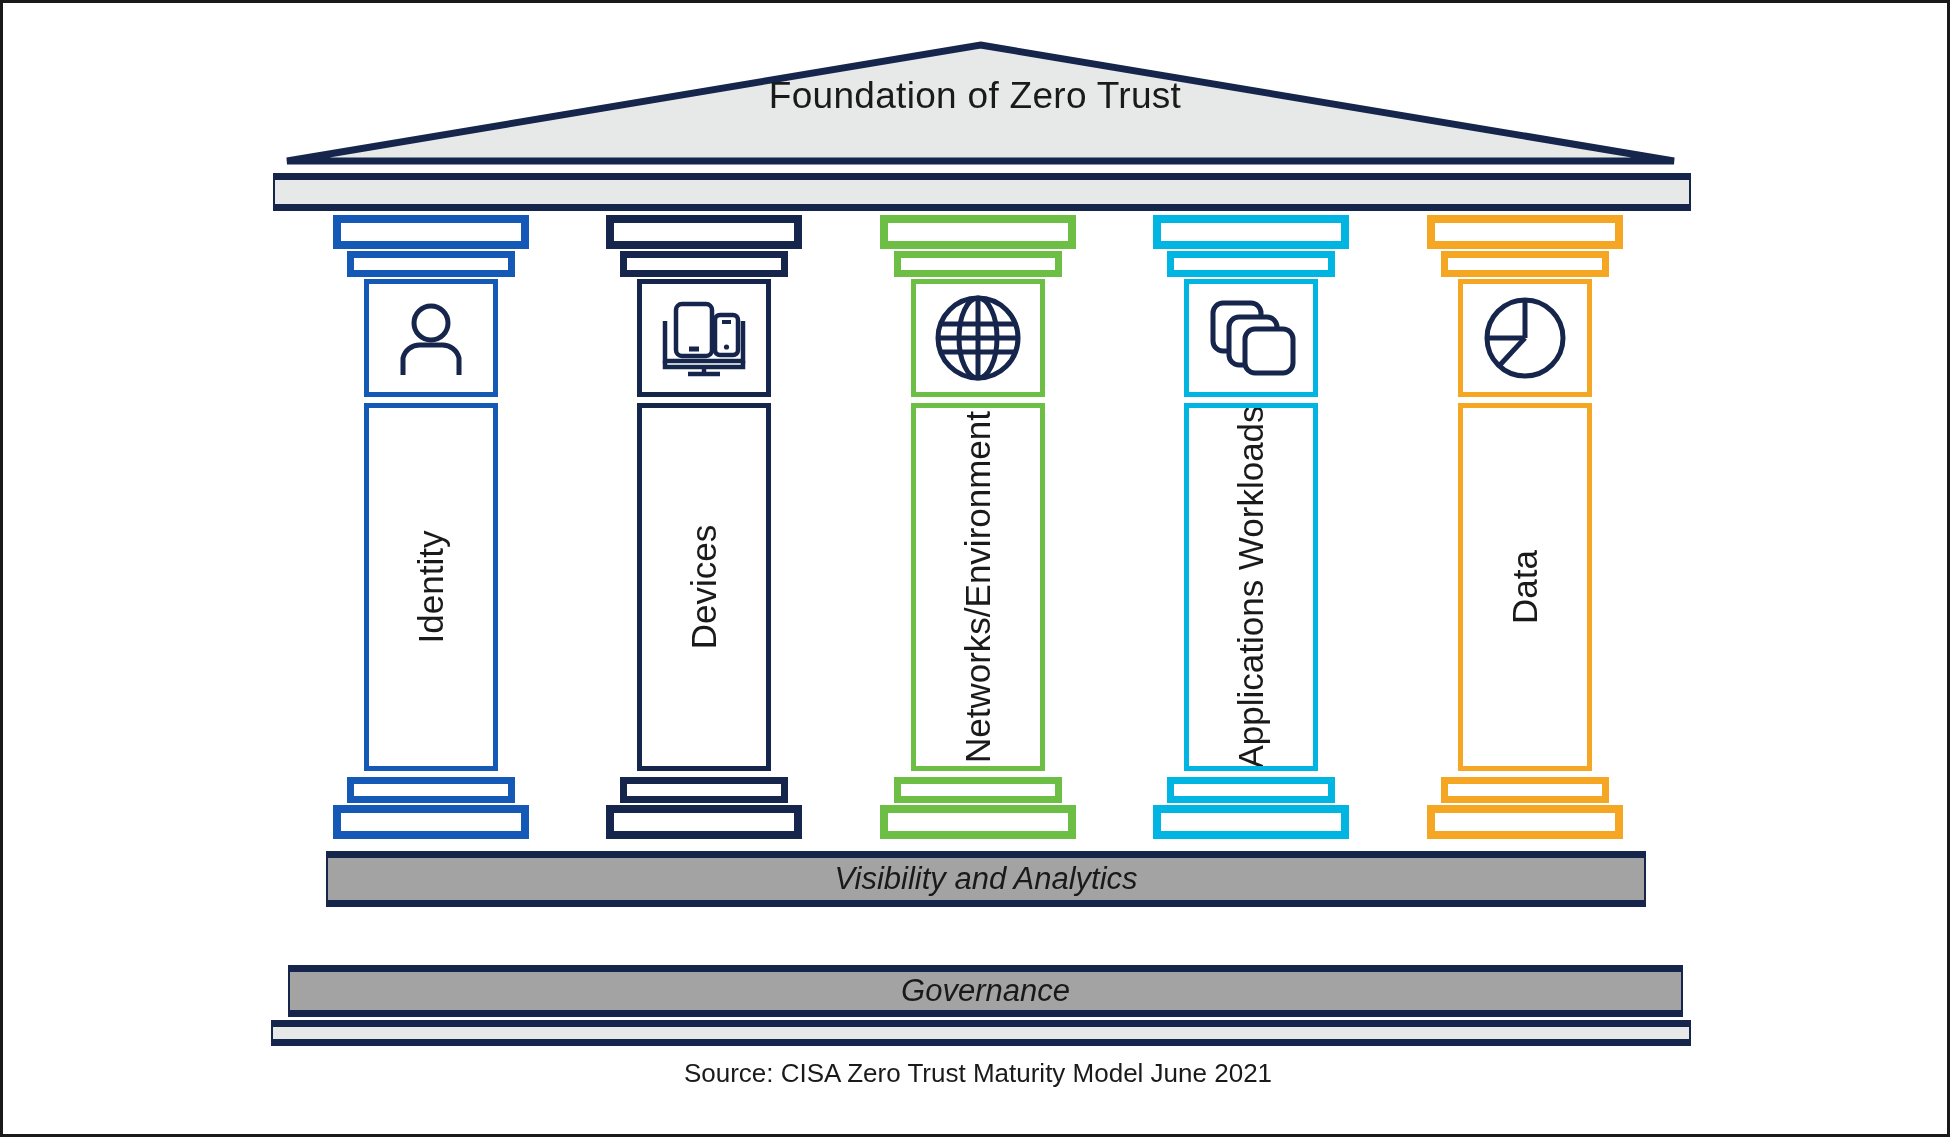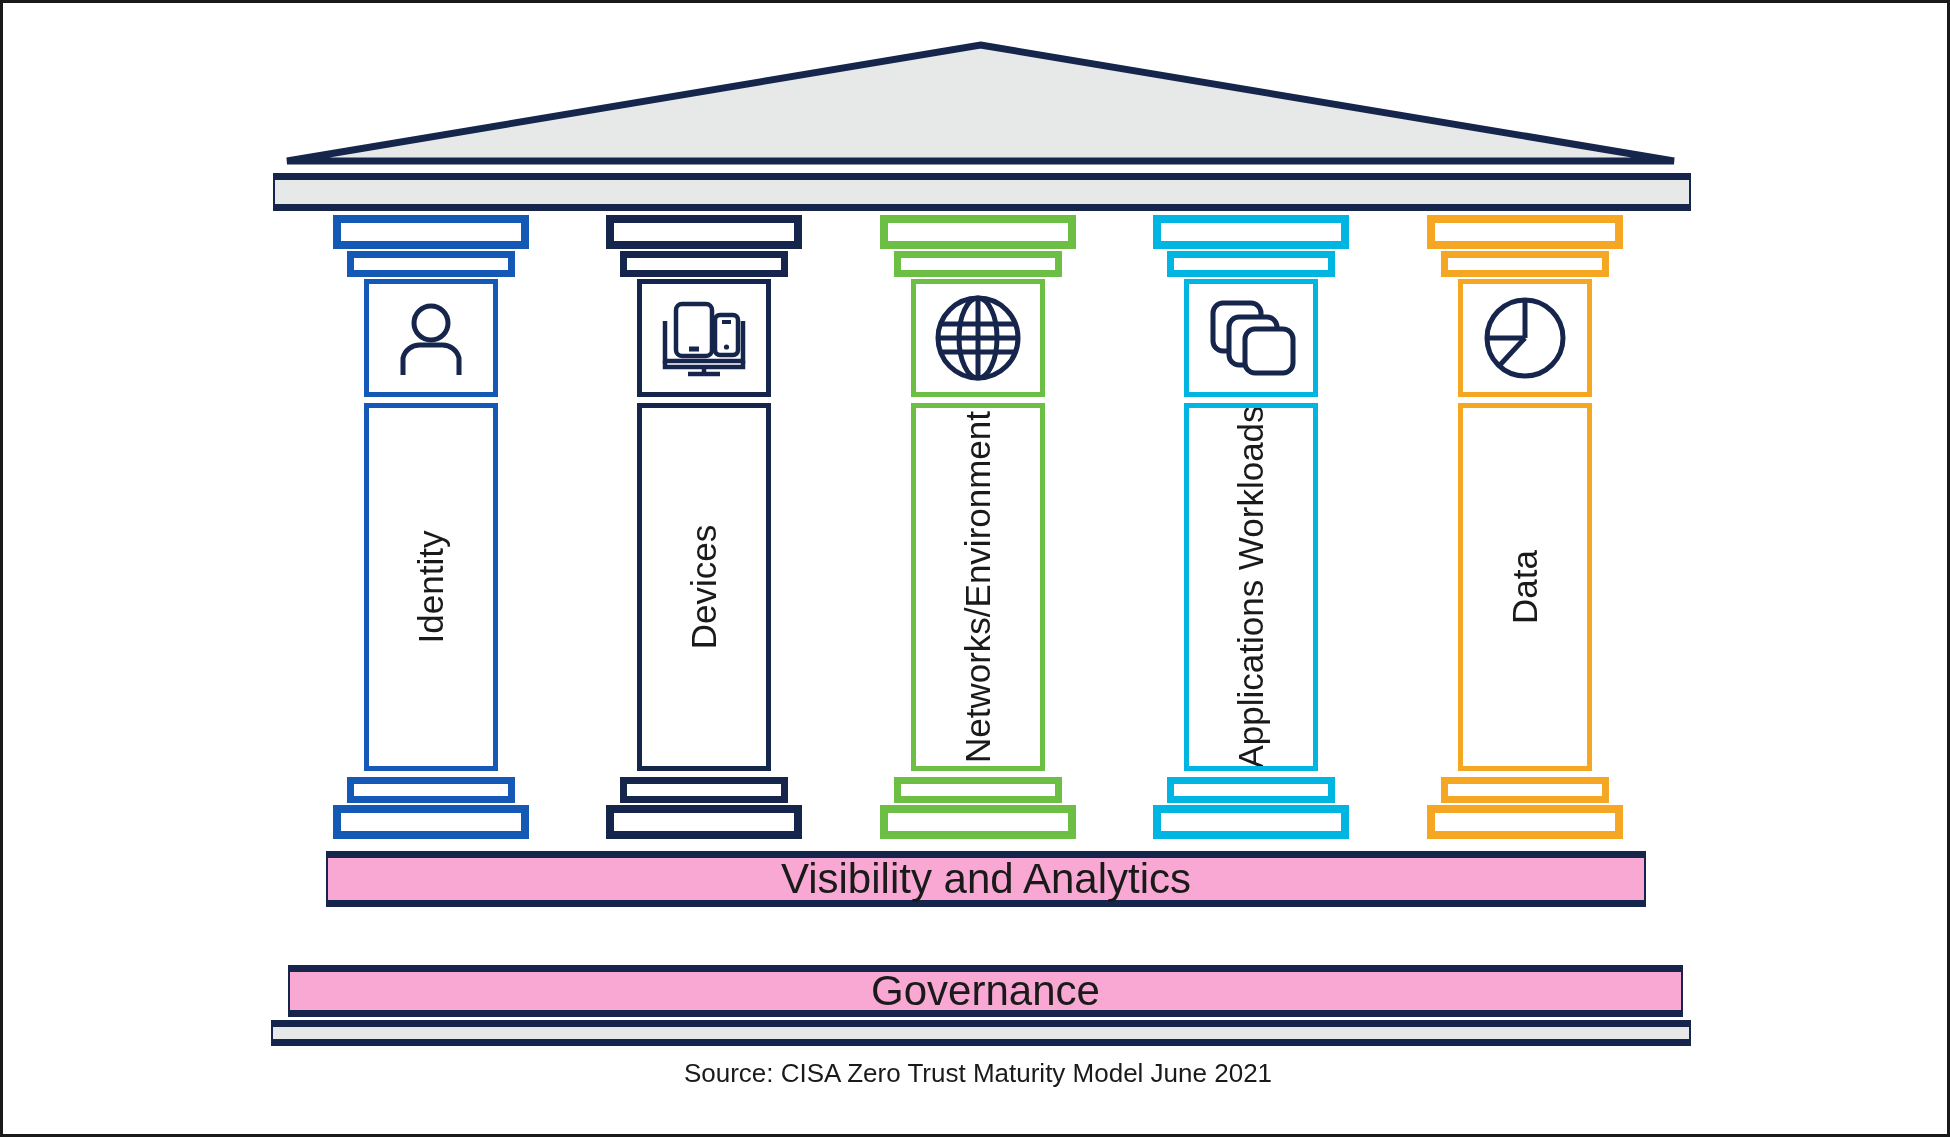--- a/index.html
+++ b/index.html
@@ -136,31 +136,32 @@
   .base-wide {
     top: 590px;
     width: 196px;
     height: 34px;
     border: 8px solid var(--pc);
   }
 
   
   .found-bar {
     position: absolute;
-    background: #f9a8d4;
+    background: #a3a3a3;
     border-top: 7px solid #16254c;
     border-bottom: 7px solid #16254c;
     border-left: 2px solid #16254c;
     border-right: 2px solid #16254c;
     box-sizing: border-box;
     display: flex;
     align-items: center;
     justify-content: center;
     color: #1a1a1a;
-    font-size: 42px;
+    font-size: 31px;
+    font-style: italic;
   }
   #found-1 { left: 323px; top: 848px; width: 1320px; height: 56px; }
   #found-2 { left: 300px; top: 905px; width: 1370px; height: 56px; }
   #found-3 { left: 285px; top: 962px; width: 1395px; height: 52px; }
 
   .plinth {
     position: absolute;
     left: 268px;
     top: 1017px;
     width: 1420px;
@@ -186,20 +187,21 @@
 </head>
 <body>
 
 <div id="canvas">
 
   <div class="pediment">
     <svg viewBox="0 0 1395 128" preserveAspectRatio="none" aria-hidden="true">
       <polygon points="697.5,4 1391,120 4,120" fill="#e7e8e8" stroke="#16254c" stroke-width="7" stroke-linejoin="miter"></polygon>
     </svg>
   </div>
+  <div class="pediment-title">Foundation of Zero Trust</div>
 
   <div class="architrave"></div>
 
   <div class="columns">
 
     <div class="column" style="--pc:#1459b5; left:330px;">
       <div class="cap-wide"></div>
       <div class="cap-narrow"></div>
       <div class="shaft-icon">
         <span>

